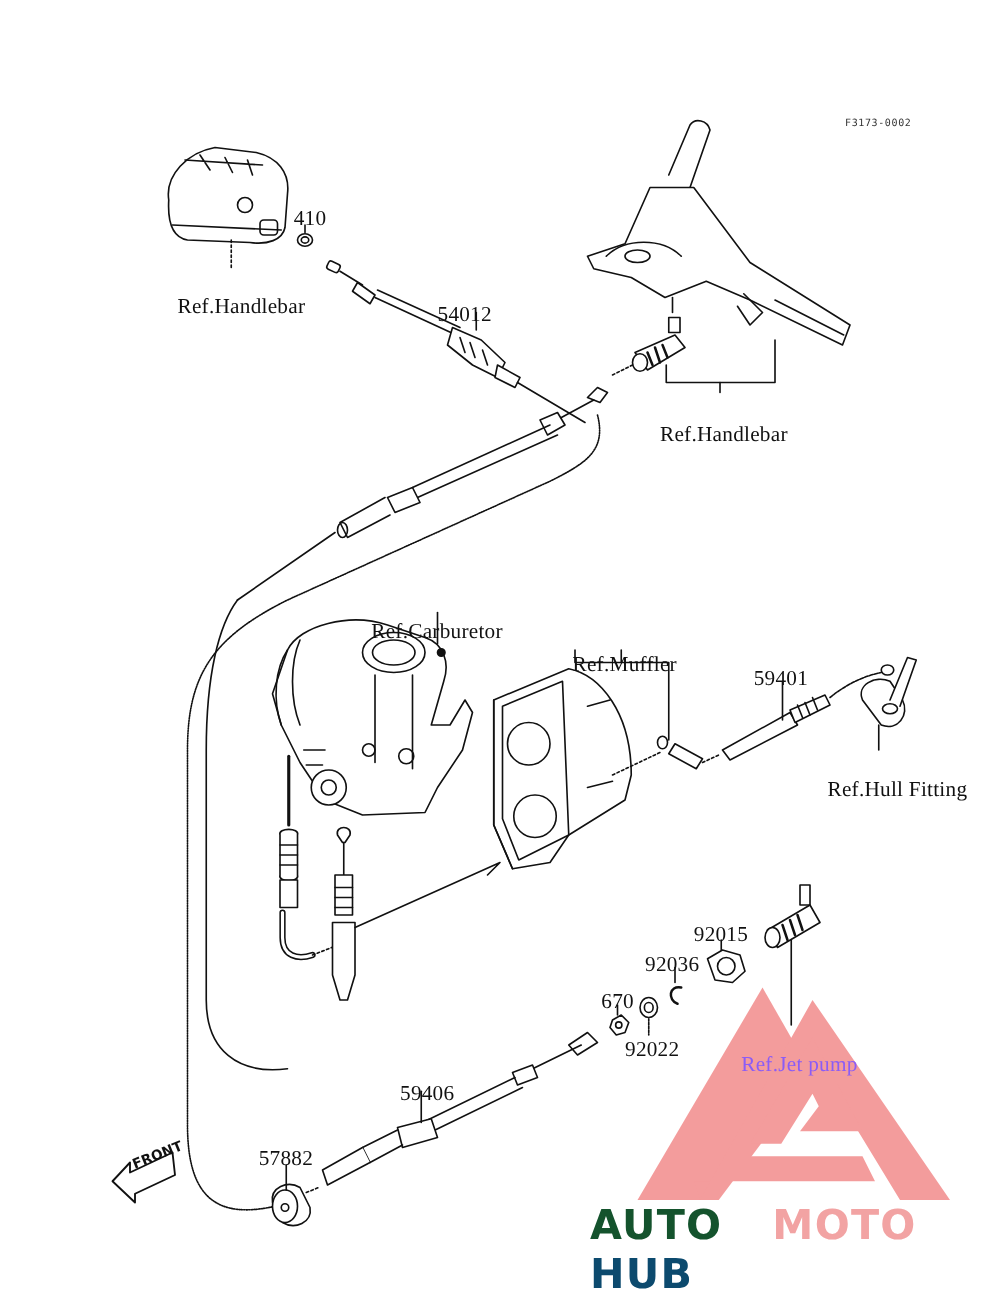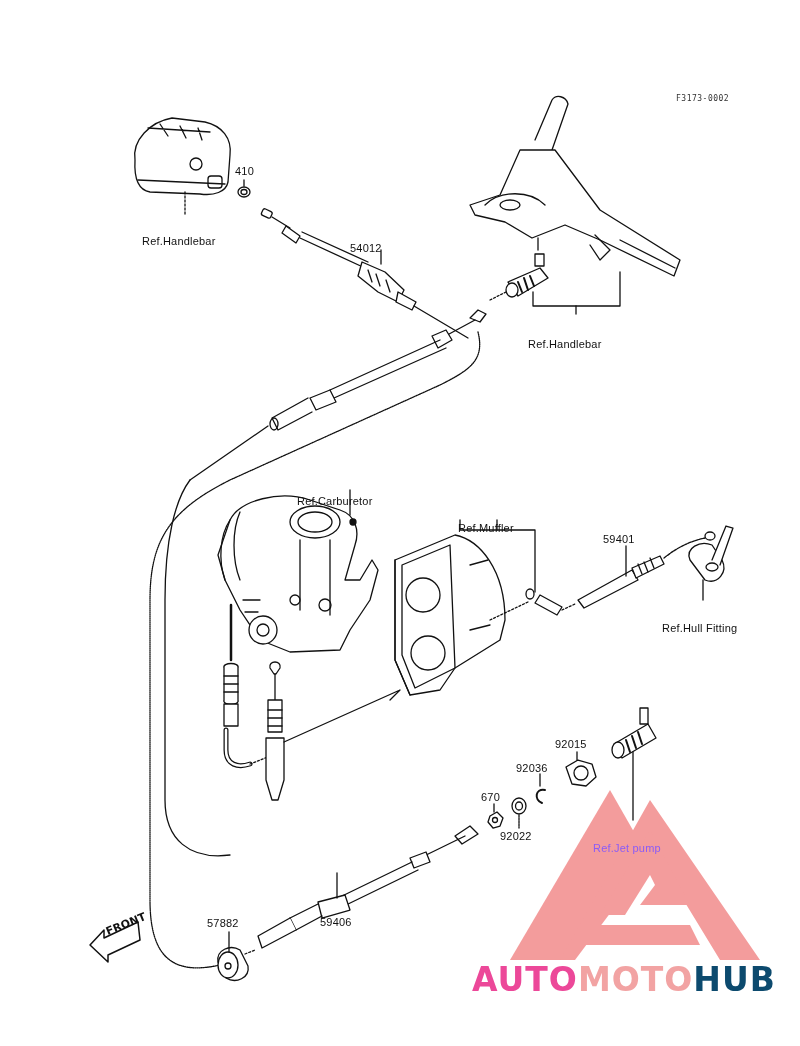--- a/index.html
+++ b/index.html
@@ -1,24 +1,24 @@
 <!DOCTYPE html>
 <html><head>
 <meta charset="utf-8">
 <style>
   html, body { margin: 0; padding: 0; background: #ffffff; }
   body { width: 800px; height: 1046px; position: relative; overflow: hidden; font-family: "Liberation Sans", sans-serif; color: #111; }
   #diagram { position: absolute; left: 0; top: 0; width: 800px; height: 1046px; }
-  .lbl { position: absolute; font-family: Liberation Sans, sans-serif; font-size: 11px; color: #111; white-space: nowrap; letter-spacing: 0.2px; }
+  .lbl { position: absolute; font-family: Liberation Serif, serif; font-size: 17px; color: #111; white-space: nowrap; letter-spacing: 0.2px; }
   .ref { font-weight: normal; margin-top: 20px; }
   .code { position: absolute; font-family: "DejaVu Sans Mono", monospace; font-size: 8px; color: #333; letter-spacing: 0.5px; }
   .wm { position: absolute; left: 472px; top: 960px; font-family: "DejaVu Sans", sans-serif; font-weight: bold; font-size: 33px; letter-spacing: 1px; }
   .wm span { display: inline-block; }
-  .wm-auto { color: #ec4899; }
-  .wm-moto { color: #f2a3a3; }
+  .wm-auto { color: #14532d; }
+  .wm-moto { color: #f2a3a3; margin-left: 40px; }
   .wm-hub { color: #0c4a6e; }
   .front-text { position: absolute; left: 104px; top: 926px; font-family: "DejaVu Sans", sans-serif; font-weight: bold; font-size: 11px; transform: rotate(-22deg); transform-origin: left top; color: #111; }
 </style>
 </head>
 <body>
 
 <svg id="diagram" viewBox="0 0 800 1046" xmlns="http://www.w3.org/2000/svg">
   <g fill="none" stroke="#111" stroke-width="1.3" stroke-linecap="round" stroke-linejoin="round">
 
     <g fill="#f28b8b" stroke="none" opacity="0.85">
@@ -209,21 +209,21 @@
 
 <div class="code" style="left:666px; top:94px;padding-left:10px;">F3173-0002</div>
 
 <div class="lbl" style="left:235px; top:165px;">410</div>
 <div class="lbl" style="left:350px; top:242px;">54012</div>
 <div class="lbl" style="left:603px; top:533px;">59401</div>
 <div class="lbl" style="left:555px; top:738px;">92015</div>
 <div class="lbl" style="left:516px; top:762px;">92036</div>
 <div class="lbl" style="left:481px; top:791px;">670</div>
 <div class="lbl" style="left:500px; top:830px;">92022</div>
-<div class="lbl" style="left:320px; top:916px;text-align:center;">59406</div>
+<div class="lbl" style="left:320px; top:865px;text-align:center;">59406</div>
 <div class="lbl" style="left:207px; top:917px;">57882</div>
 
 <div class="lbl ref" style="left:142px; top:215px;">Ref.Handlebar</div>
 <div class="lbl ref" style="left:528px; top:318px;">Ref.Handlebar</div>
 <div class="lbl ref" style="left:297px; top:475px;">Ref.Carburetor</div>
 <div class="lbl ref" style="left:458px; top:502px;">Ref.Muffler</div>
 <div class="lbl ref" style="left:662px; top:602px;">Ref.Hull Fitting</div>
 <div class="lbl ref" style="left:593px; top:822px; color:#8b5cf6;">Ref.Jet pump</div>
 
 <div class="front-text">FRONT</div>

